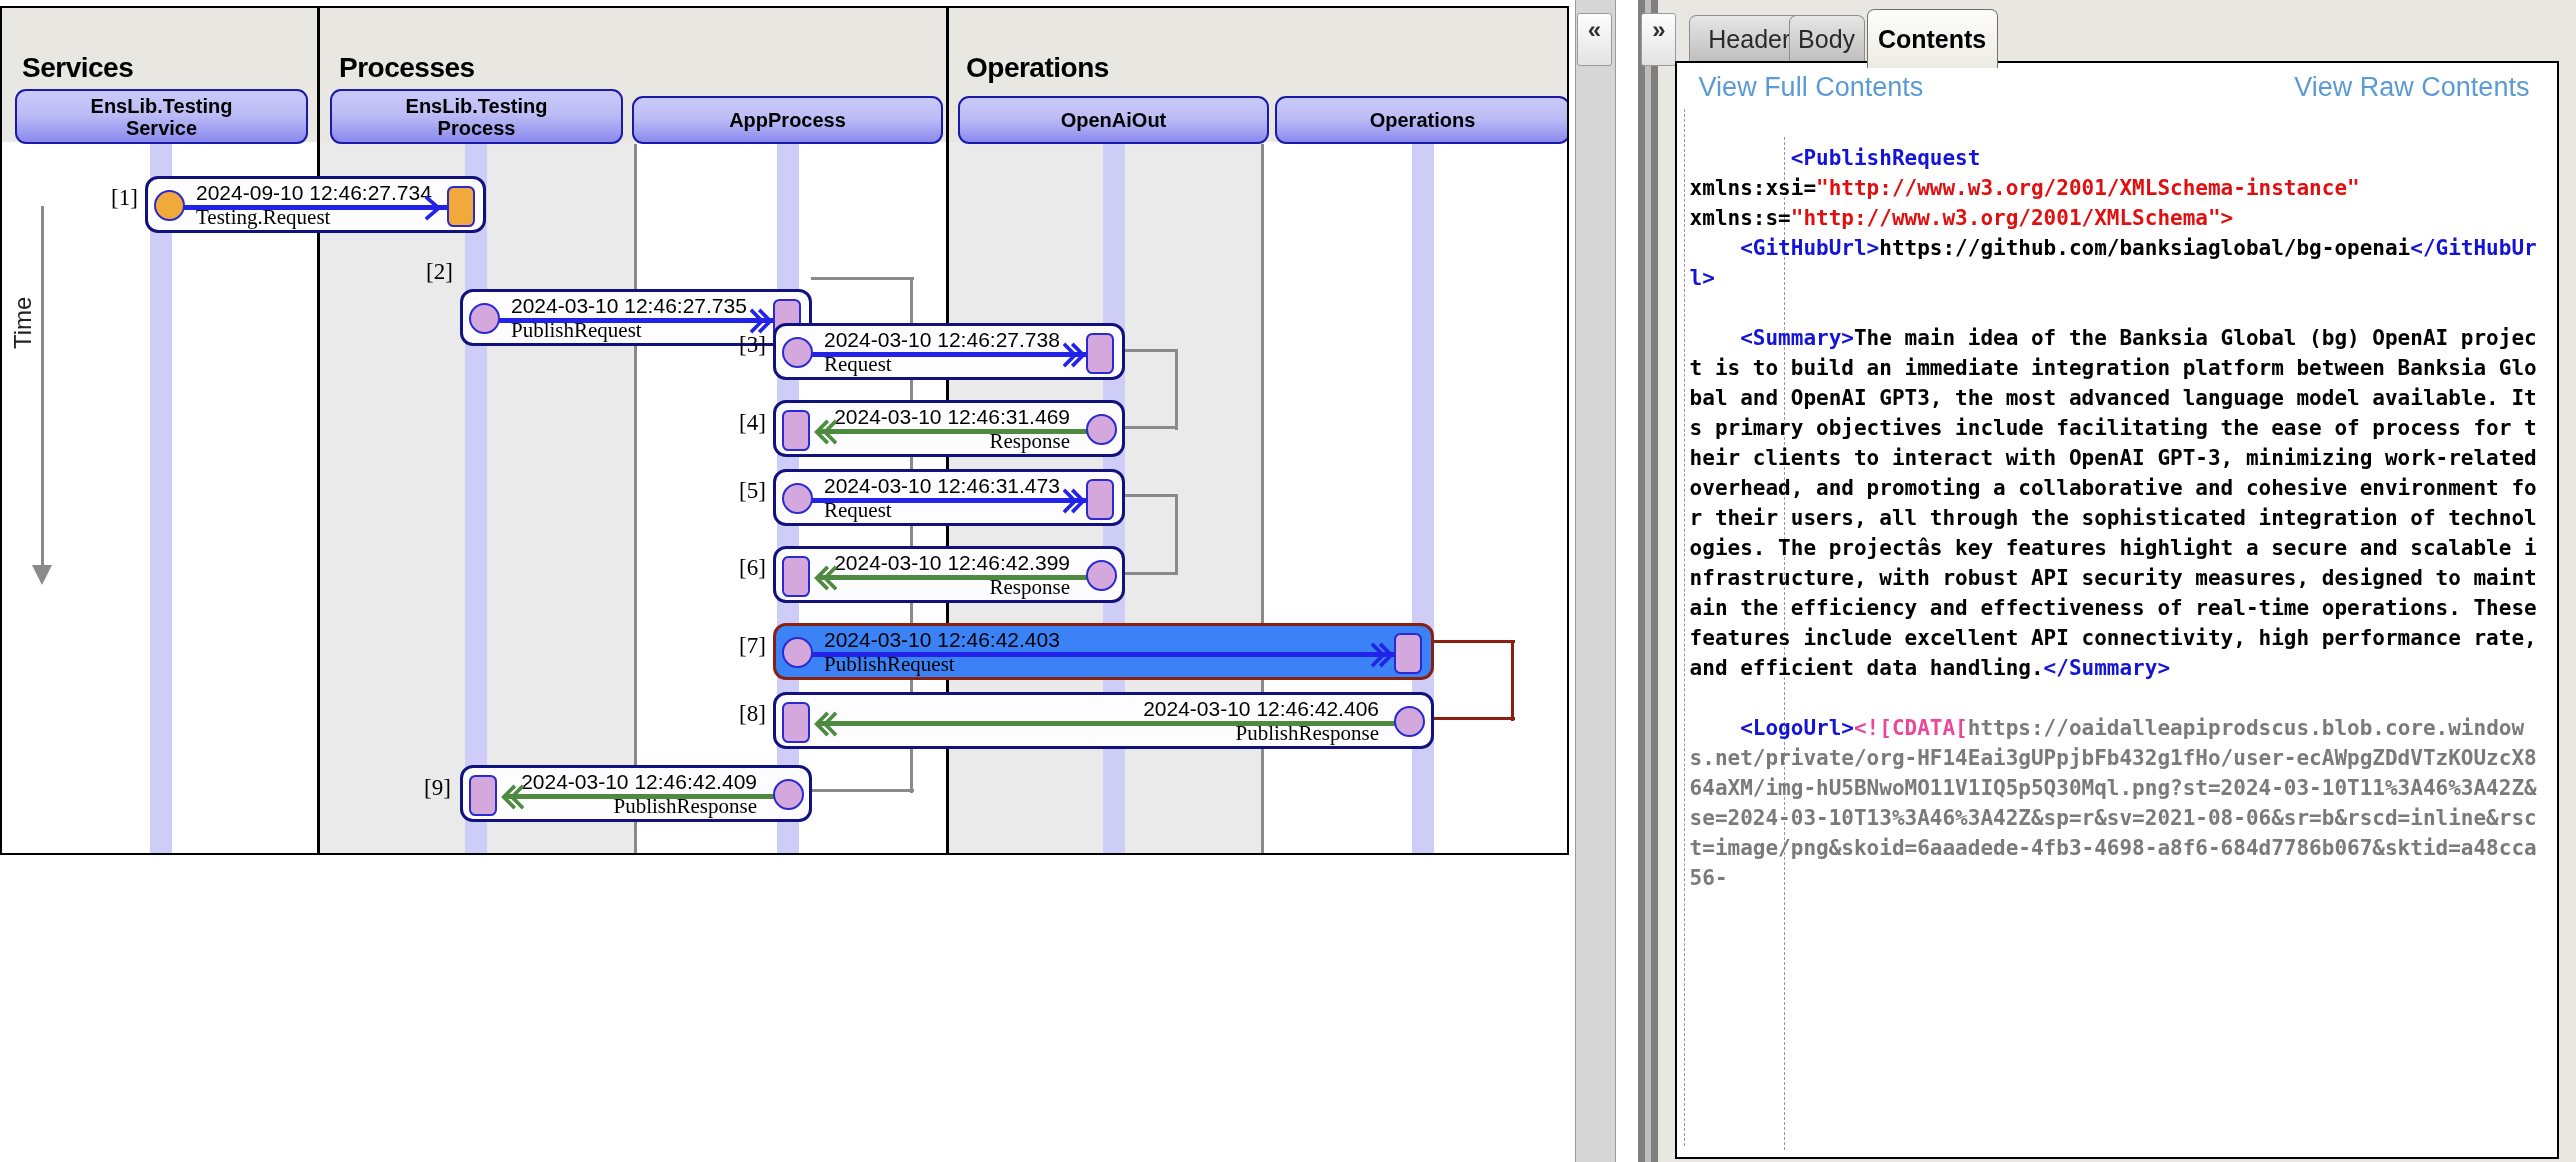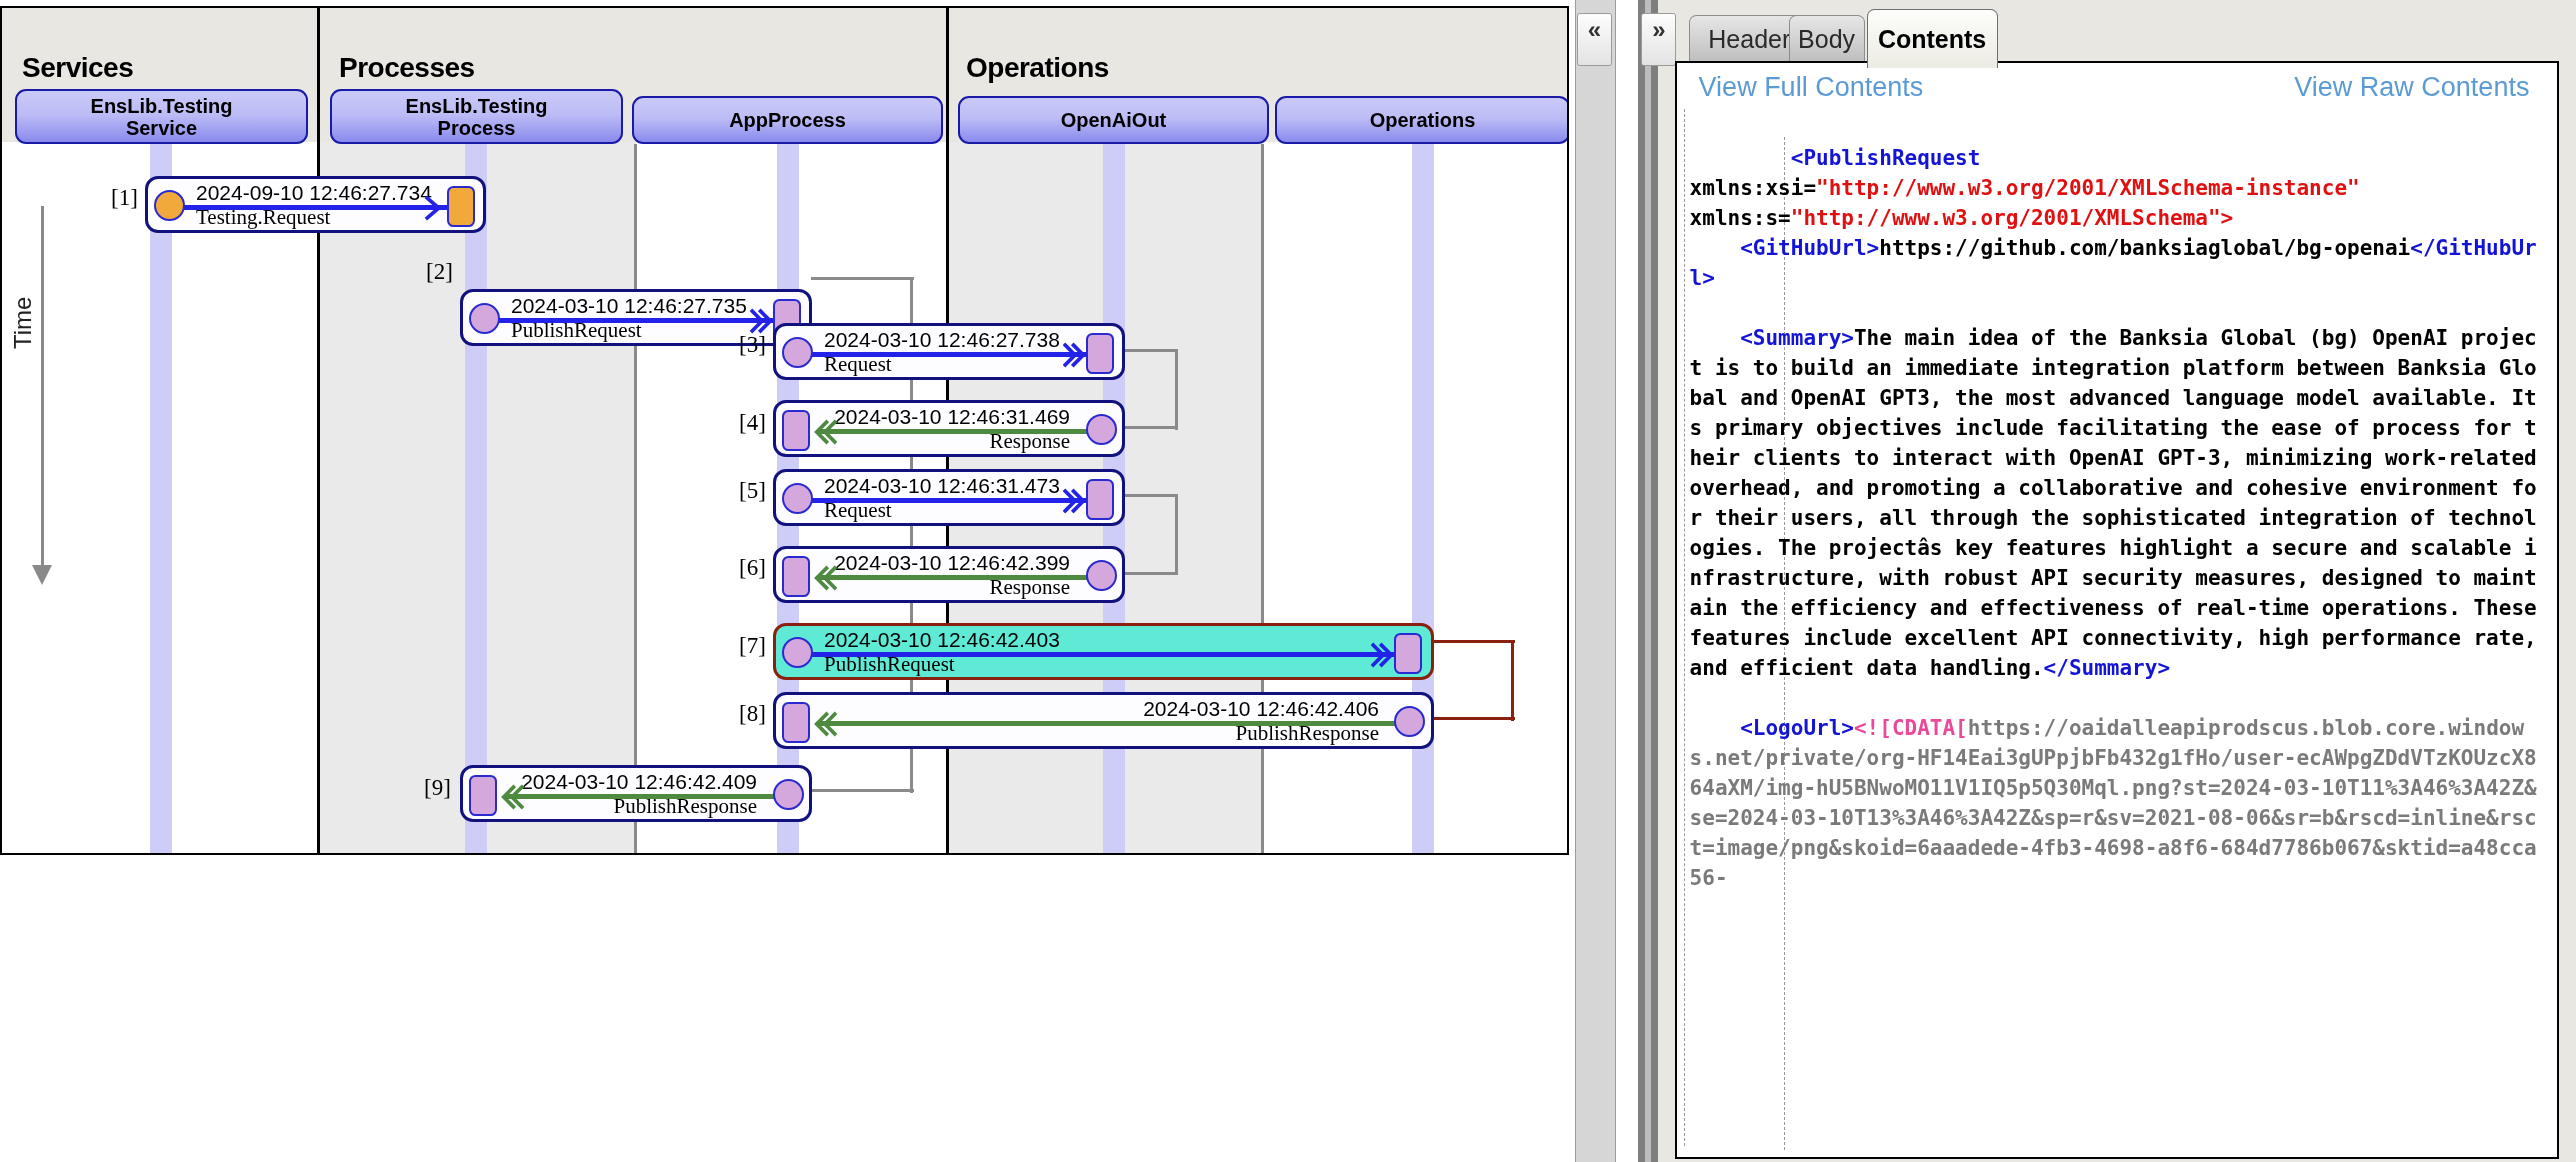--- a/index.html
+++ b/index.html
@@ -78,21 +78,21 @@
 
   
   .msg{
     position:absolute;height:57px;
     border:3.7px solid #12127e;border-radius:13px;
     background:#fdfdff;
     box-sizing:border-box;
   }
   .msg.highlight{
     border-color:#8a2010;
-    background:#5eead4;
+    background:#3b82f6;
   }
   .msg-index{
     position:absolute;font-size:23px;color:#000;
     font-family:"Liberation Serif", serif;
   }
   .msg-ts{
     position:absolute;top:1.8px;font-size:21px;color:#000;white-space:nowrap;
     font-family:"Liberation Sans", sans-serif;
   }
   .msg-name{

